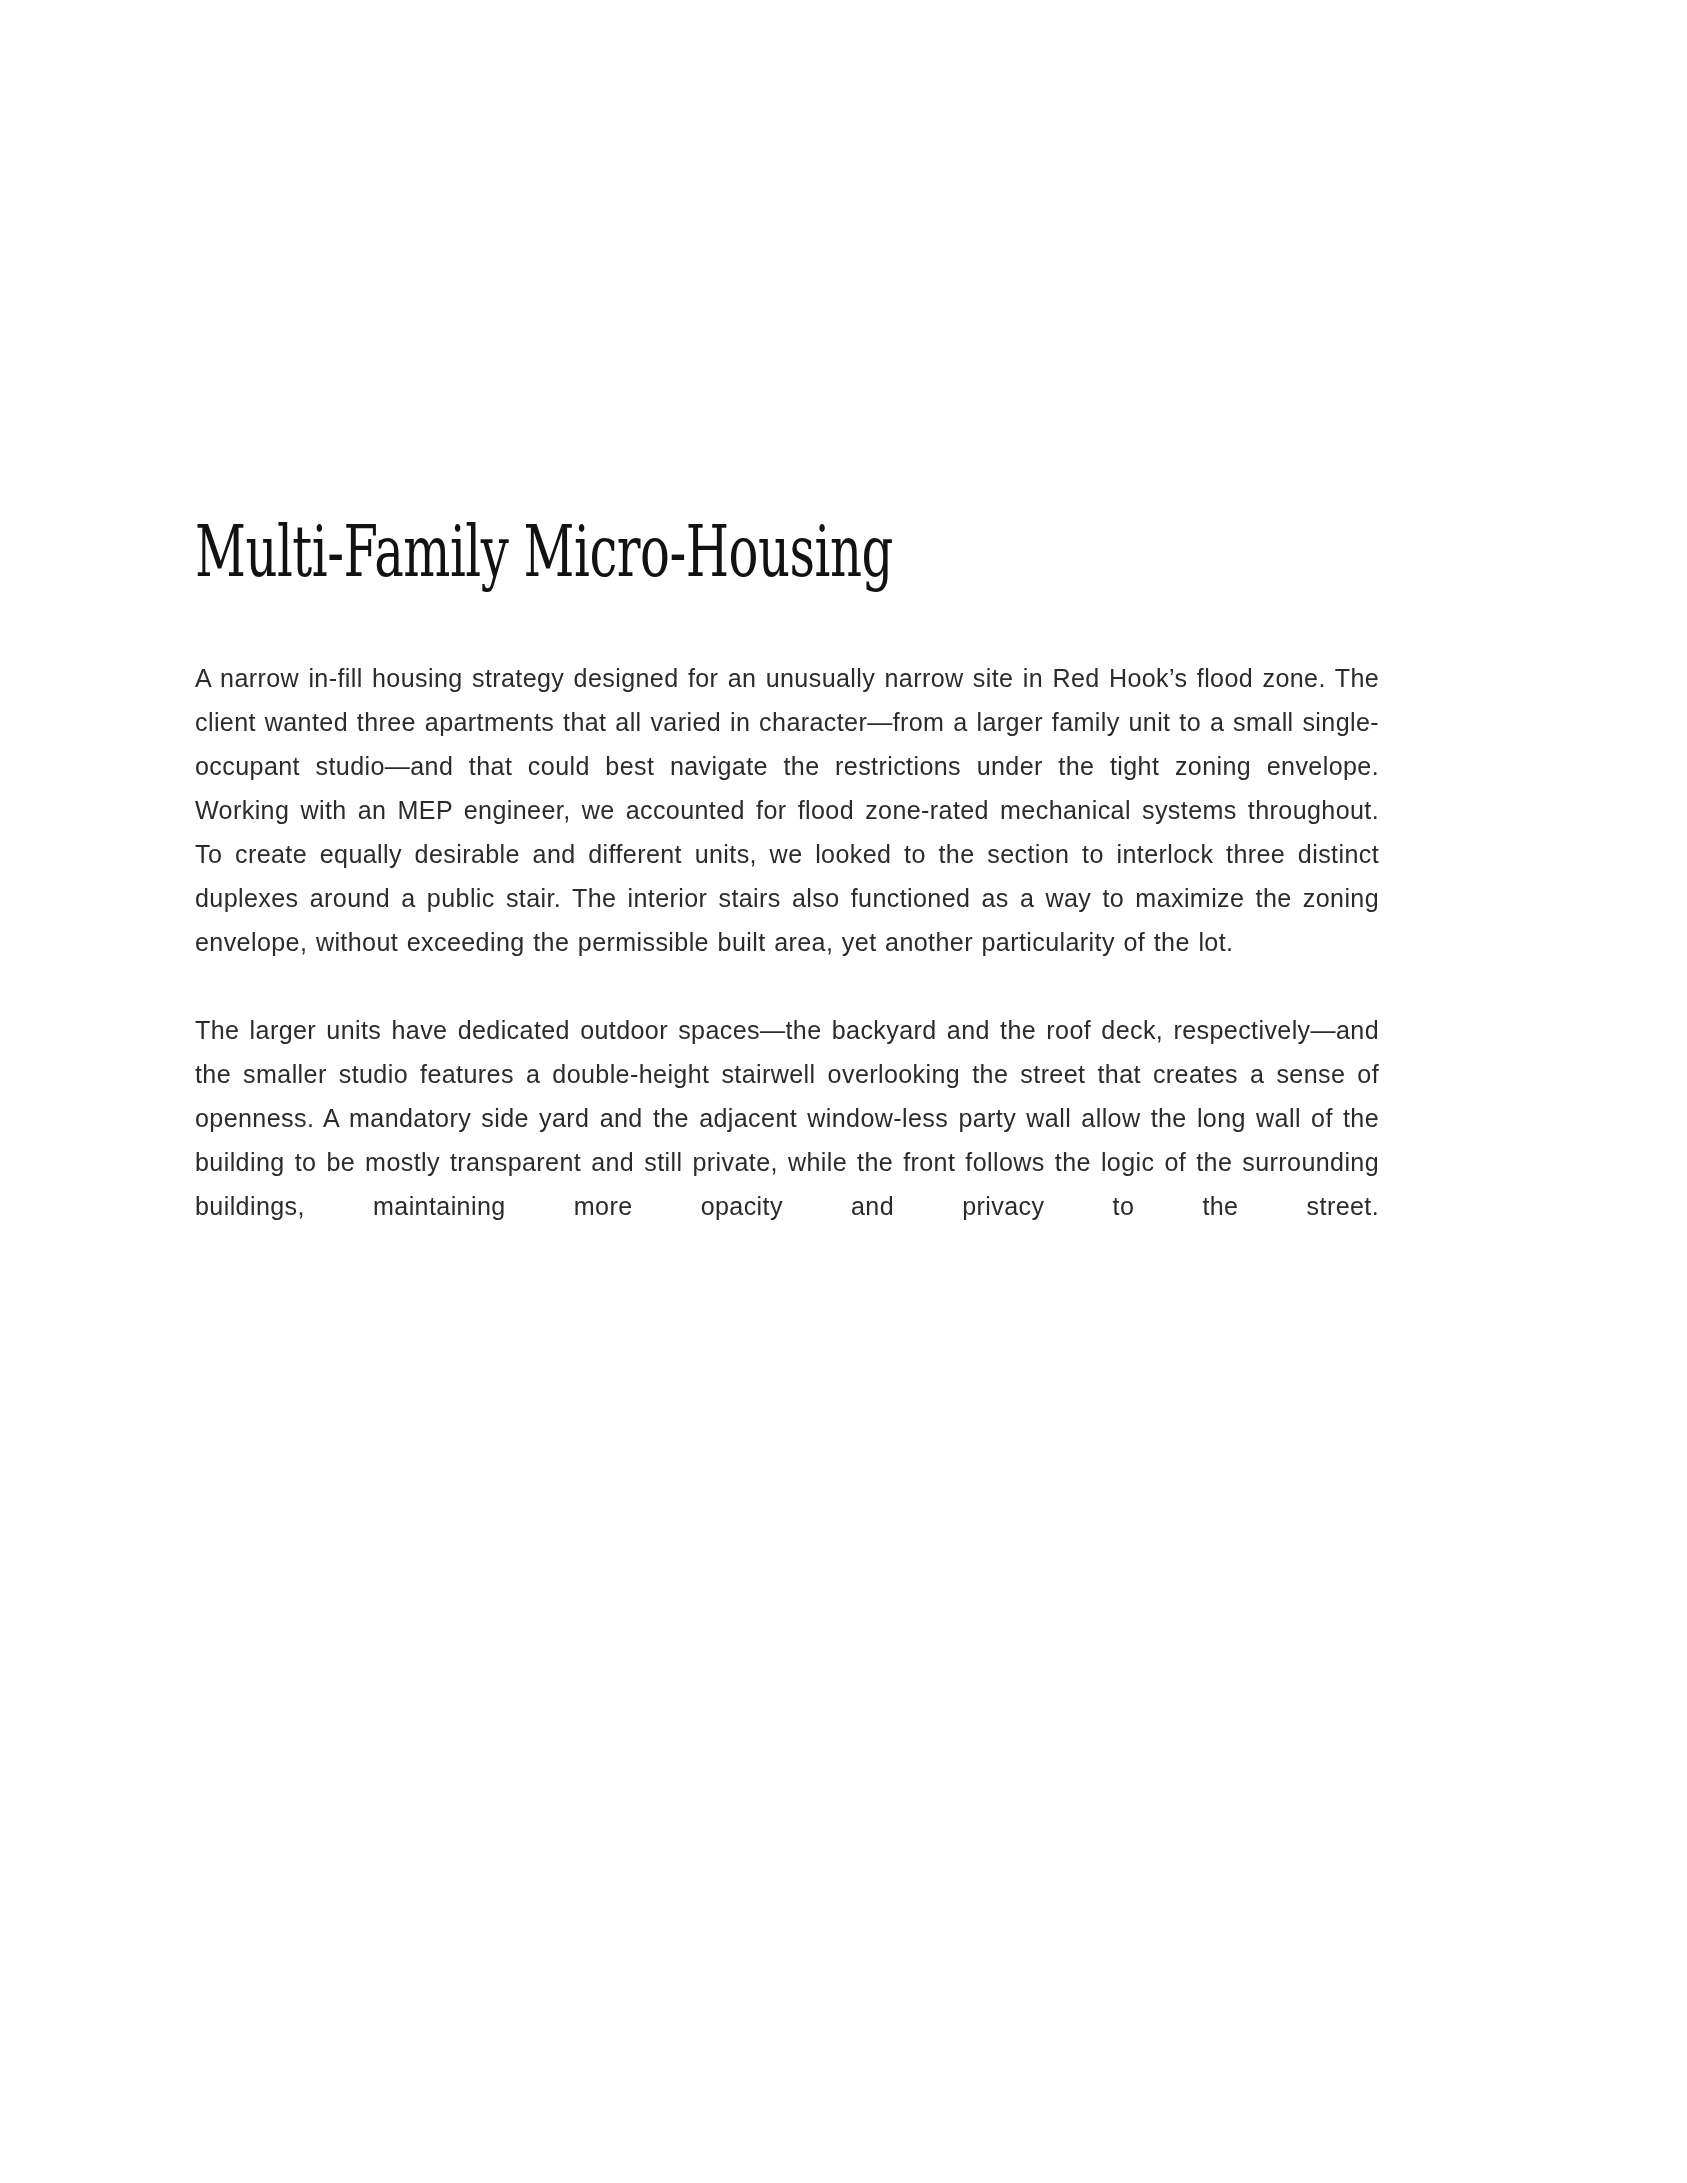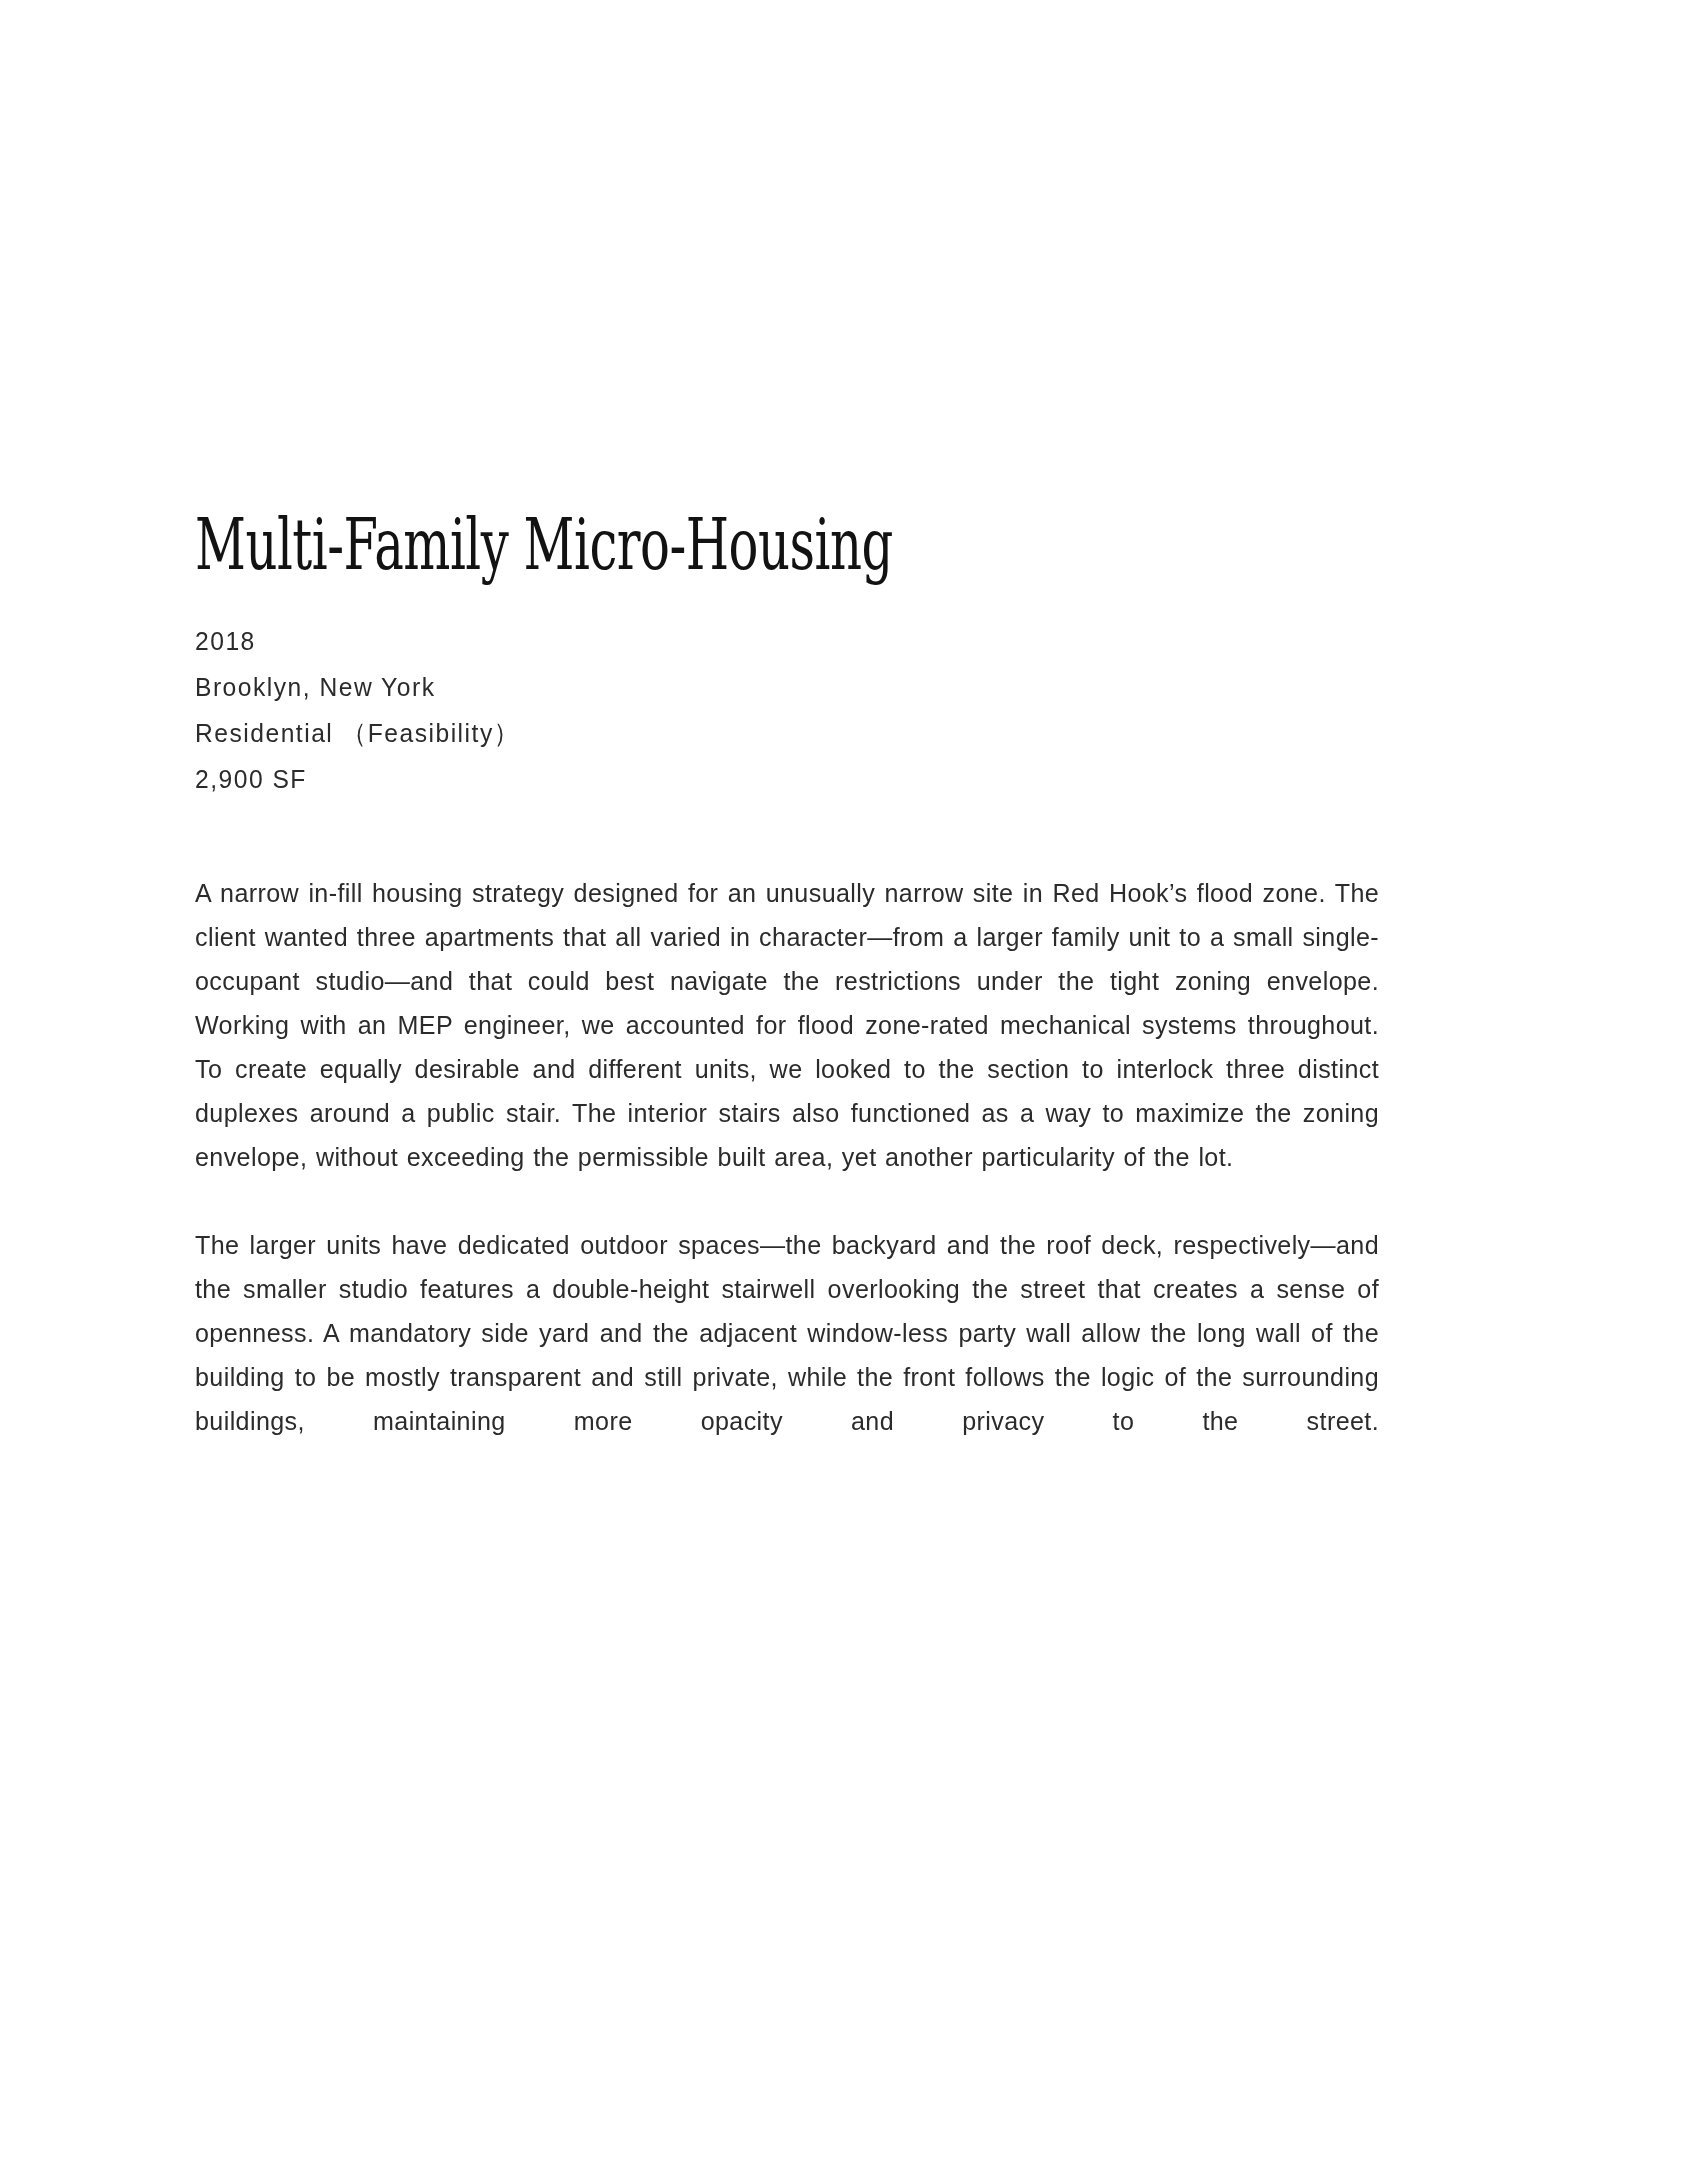--- a/index.html
+++ b/index.html
@@ -13,21 +13,21 @@
     width: 1687px;
     height: 2183px;
     background: #ffffff;
     overflow: hidden;
     font-family: "Liberation Sans", sans-serif;
   }
 
   .content {
     position: absolute;
     left: 195px;
-    top: 1px;
+    top: 8px;
     width: 1227px;
   }
 
   
   .project-title {
     font-family: "DejaVu Serif", "Liberation Serif", serif;
     font-weight: 400;
     font-size: 71px;
     line-height: 1.0;
     letter-spacing: -0.7px;
@@ -94,26 +94,20 @@
   }
 </style>
 </head>
 <body>
 
 <div class="page">
   <div class="content">
 
     <h1 class="project-title">Multi-Family Micro-Housing</h1>
 
-    <div class="meta-block">
-      <div class="meta-line">2018</div>
-      <div class="meta-line">Brooklyn, New York</div>
-      <div class="meta-line">Residential （Feasibility）</div>
-      <div class="meta-line">2,900 SF</div>
-    </div>
 
     <div class="body-block">
       <p class="body-paragraph">A narrow in-fill housing strategy designed for an unusually narrow site in Red Hook’s flood zone. The client wanted three apartments that all varied in character—from a larger family unit to a small single-occupant studio—and that could best navigate the restrictions under the tight zoning envelope. Working with an MEP engineer, we accounted for flood zone-rated mechanical systems throughout. To create equally desirable and different units, we looked to the section to interlock three distinct duplexes around a public stair. The interior stairs also functioned as a way to maximize the zoning envelope, without exceeding the permissible built area, yet another particularity of the lot.</p>
       <p class="body-paragraph last-ragged">The larger units have dedicated outdoor spaces—the backyard and the roof deck, respectively—and the smaller studio features a double-height stairwell overlooking the street that creates a sense of openness. A mandatory side yard and the adjacent window-less party wall allow the long wall of the building to be mostly transparent and still private, while the front follows the logic of the surrounding buildings, maintaining more opacity and privacy to the street.</p>
     </div>
 
   </div>
 </div>
 
 

